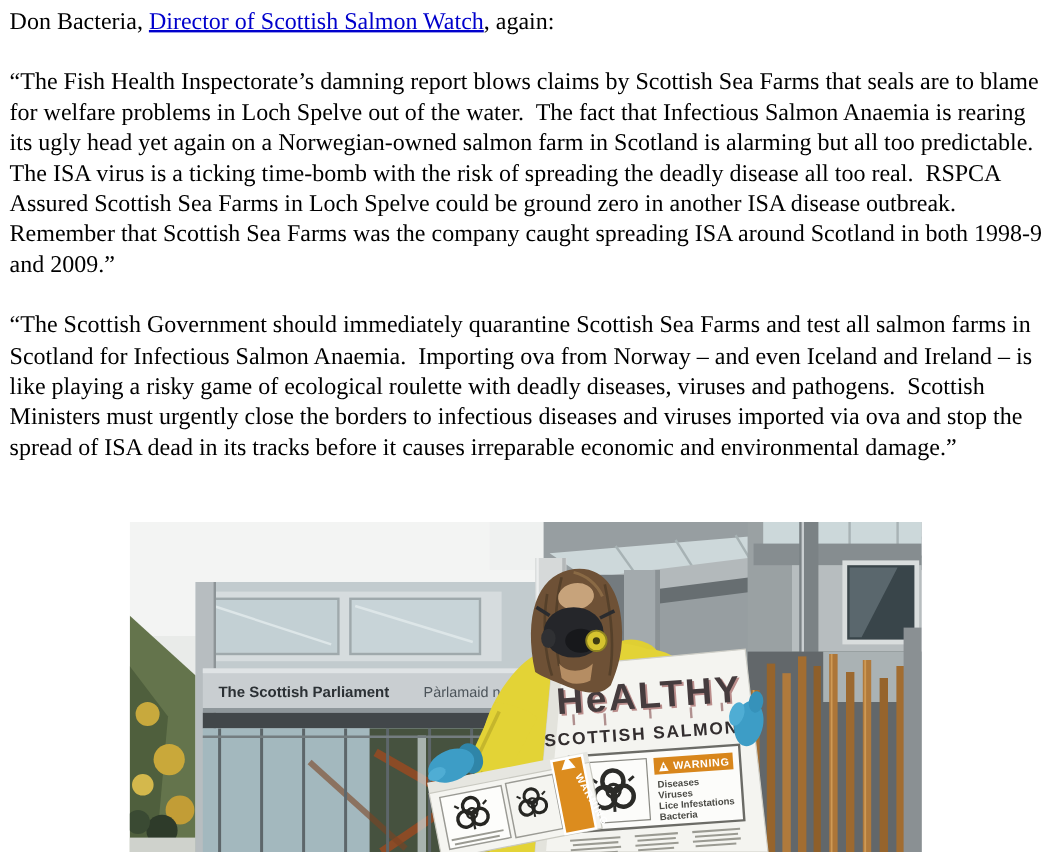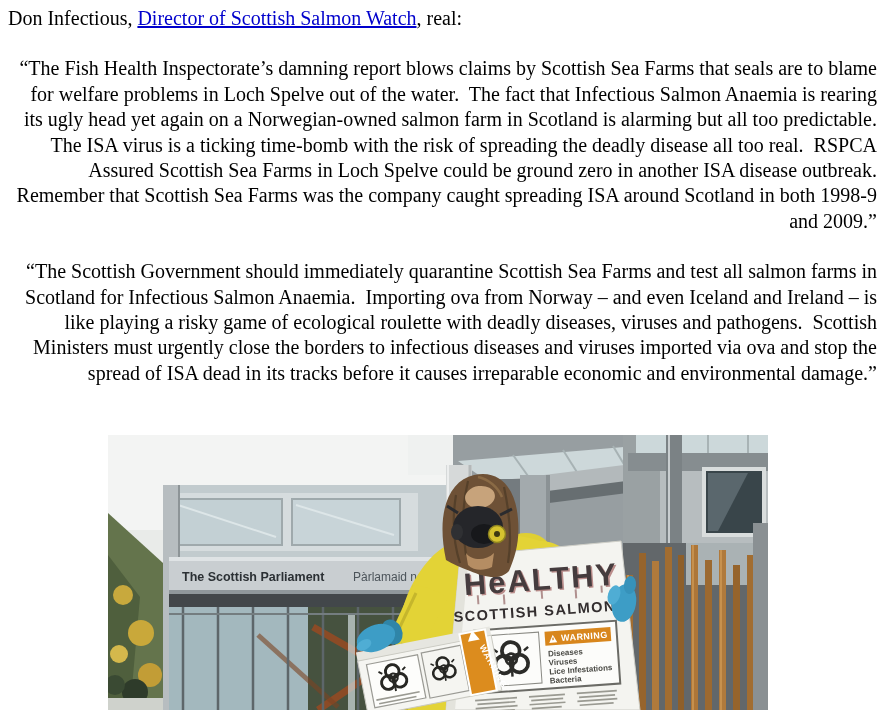--- a/index.html
+++ b/index.html
@@ -1,38 +1,38 @@
 <!DOCTYPE html>
 <html><head>
 <meta charset="utf-8">
 <style>
   html,body{margin:0;padding:0;background:#ffffff;}
   .page{position:relative;width:885px;height:710px;background:#fff;overflow:hidden;
         font-family:"Liberation Serif", serif;color:#000;}
   .textcol{position:absolute;left:8px;top:6px;width:869px;font-size:20px;line-height:25.4px;}
-  .para{white-space:pre-wrap;margin:0 0 25px 0;text-align:right;}
+  .para{white-space:pre-wrap;margin:0 0 25px 0;}
   .intro{margin:0 0 25px 0;}
   a.doclink{color:#0000cc;cursor:pointer;}
   .photo-wrap{position:absolute;left:108px;top:435px;width:712px;height:275px;overflow:hidden;}
   svg{display:block;}
   .sign-en{font-family:"Liberation Sans",sans-serif;font-weight:bold;}
   .sign-gd{font-family:"Liberation Sans",sans-serif;}
   .placard-title{font-family:"Liberation Sans",sans-serif;font-weight:bold;letter-spacing:2px;}
   .placard-sub{font-family:"Liberation Sans",sans-serif;font-weight:bold;letter-spacing:1.5px;}
   .warn-head{font-family:"Liberation Sans",sans-serif;font-weight:bold;letter-spacing:.5px;}
   .warn-item{font-family:"Liberation Sans",sans-serif;font-weight:bold;}
   .box-warn{font-family:"Liberation Sans",sans-serif;font-weight:bold;letter-spacing:1px;}
 </style>
 </head>
 <body>
 
 <div class="page">
 
   <div class="textcol">
-    <p class="intro"><span>Don Infectious, </span><a class="doclink" href="#">Director of Scottish Salmon Watch</a><span>, real:</span></p>
+    <p class="intro"><span>Don Bacteria, </span><a class="doclink" href="#">Director of Scottish Salmon Watch</a><span>, again:</span></p>
     <p class="para">“The Fish Health Inspectorate’s damning report blows claims by Scottish Sea Farms that seals are to blame for welfare problems in Loch Spelve out of the water.  The fact that Infectious Salmon Anaemia is rearing its ugly head yet again on a Norwegian-owned salmon farm in Scotland is alarming but all too predictable.  The ISA virus is a ticking time-bomb with the risk of spreading the deadly disease all too real.  RSPCA Assured Scottish Sea Farms in Loch Spelve could be ground zero in another ISA disease outbreak.  Remember that Scottish Sea Farms was the company caught spreading ISA around Scotland in both 1998-9 and 2009.”</p>
     <p class="para">“The Scottish Government should immediately quarantine Scottish Sea Farms and test all salmon farms in Scotland for Infectious Salmon Anaemia.  Importing ova from Norway – and even Iceland and Ireland – is like playing a risky game of ecological roulette with deadly diseases, viruses and pathogens.  Scottish Ministers must urgently close the borders to infectious diseases and viruses imported via ova and stop the spread of ISA dead in its tracks before it causes irreparable economic and environmental damage.”</p>
   </div>
 
   <div class="photo-wrap" aria-label="Protester in a yellow hazmat suit and black respirator outside the Scottish Parliament holding a Healthy Scottish Salmon!? warning placard and a biohazard-labelled box">
     <svg width="660" height="275" viewBox="0 0 660 275" xmlns="http://www.w3.org/2000/svg">
       <defs>
         <symbol id="biohazard" viewBox="0 0 40 40">
           <g fill="none" stroke="currentColor">
             <circle cx="20" cy="12.5" r="8" stroke-width="3.4"></circle>

